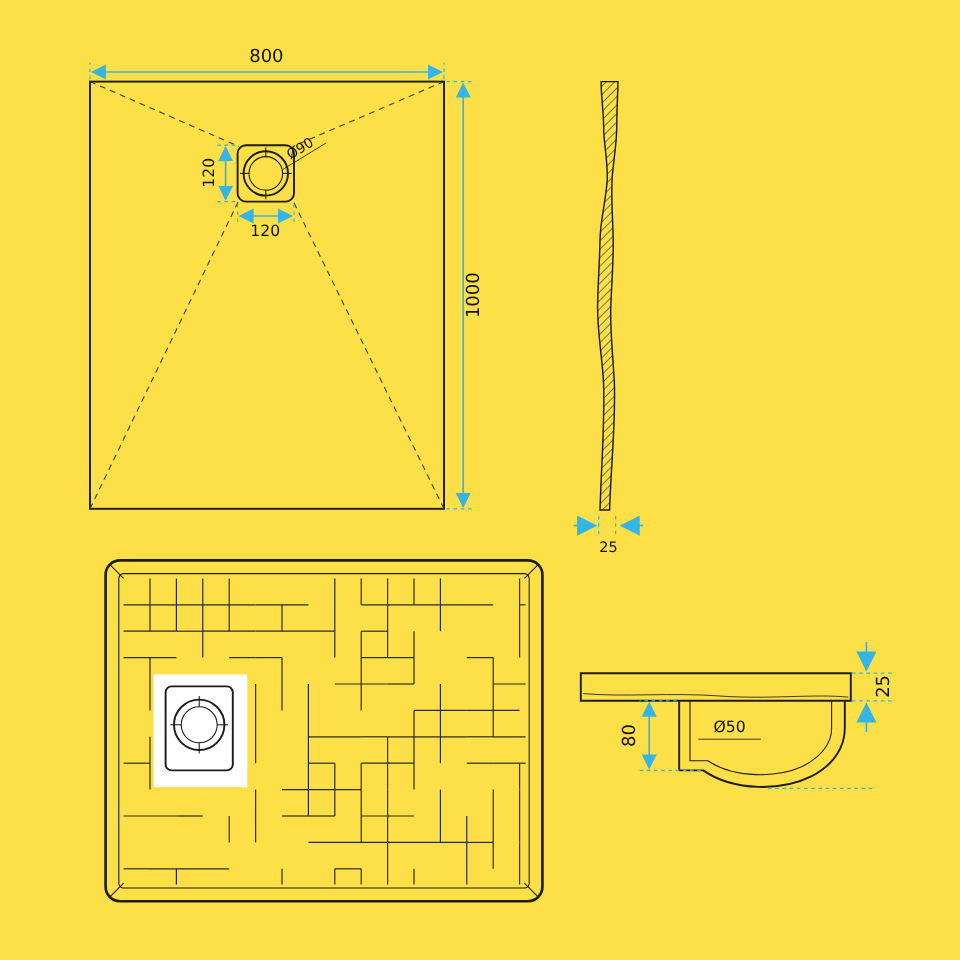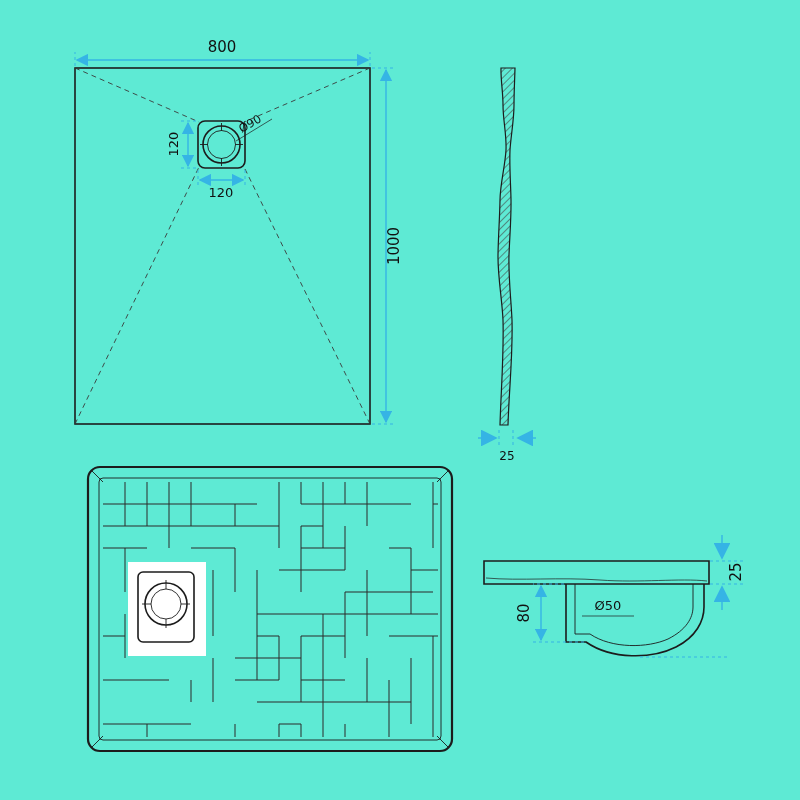--- a/index.html
+++ b/index.html
@@ -1,17 +1,17 @@
 <!DOCTYPE html>
 <html><head>
 <meta charset="utf-8">
 <style>
   :root{ --accent:#35b4e5; --ink:#1c1c1c; }
   html,body{margin:0;padding:0;background:#fff;}
-  .canvas{width:800px;height:800px;background:#5eead4;position:relative;overflow:hidden;
+  .canvas{width:800px;height:800px;background:#fde047;position:relative;overflow:hidden;
           font-family:"DejaVu Sans", sans-serif;}
   svg{display:block;}
   .outline{fill:none;stroke:var(--ink);stroke-width:1.6;}
   .outline2{fill:none;stroke:var(--ink);stroke-width:2.2;}
   .thin{fill:none;stroke:var(--ink);stroke-width:0.9;}
   .hair{fill:none;stroke:var(--ink);stroke-width:0.7;}
   .dash{fill:none;stroke:#3a3a3a;stroke-width:0.9;stroke-dasharray:5 4;}
   .dim{fill:none;stroke:var(--accent);stroke-width:1.4;}
   .ext{fill:none;stroke:var(--accent);stroke-width:1;stroke-dasharray:3 3;}
   .dimtext{font-family:"DejaVu Sans",sans-serif;font-size:15px;fill:#111;text-anchor:middle;}

